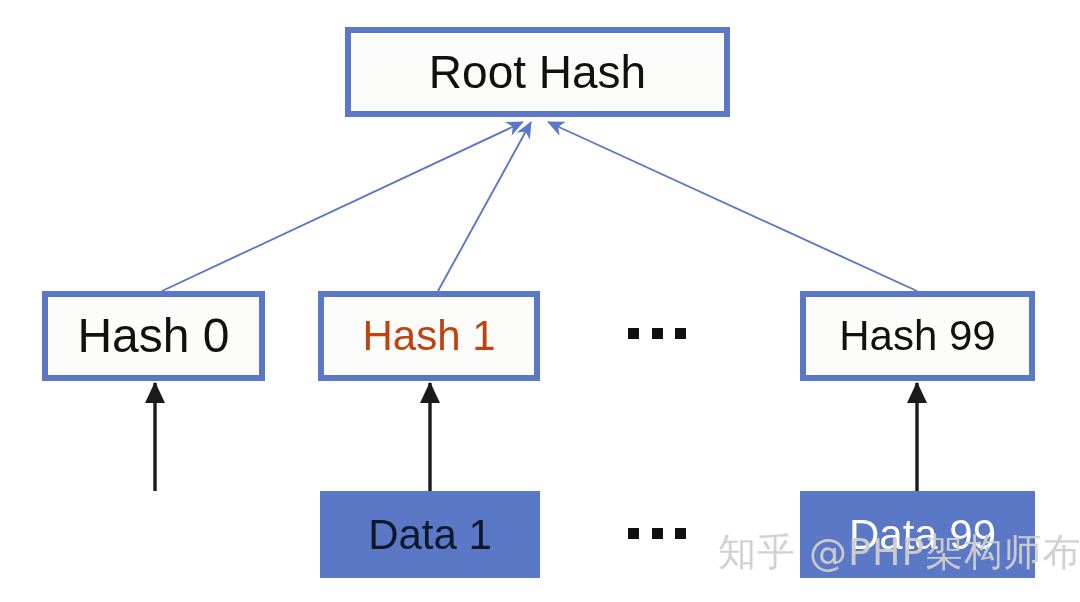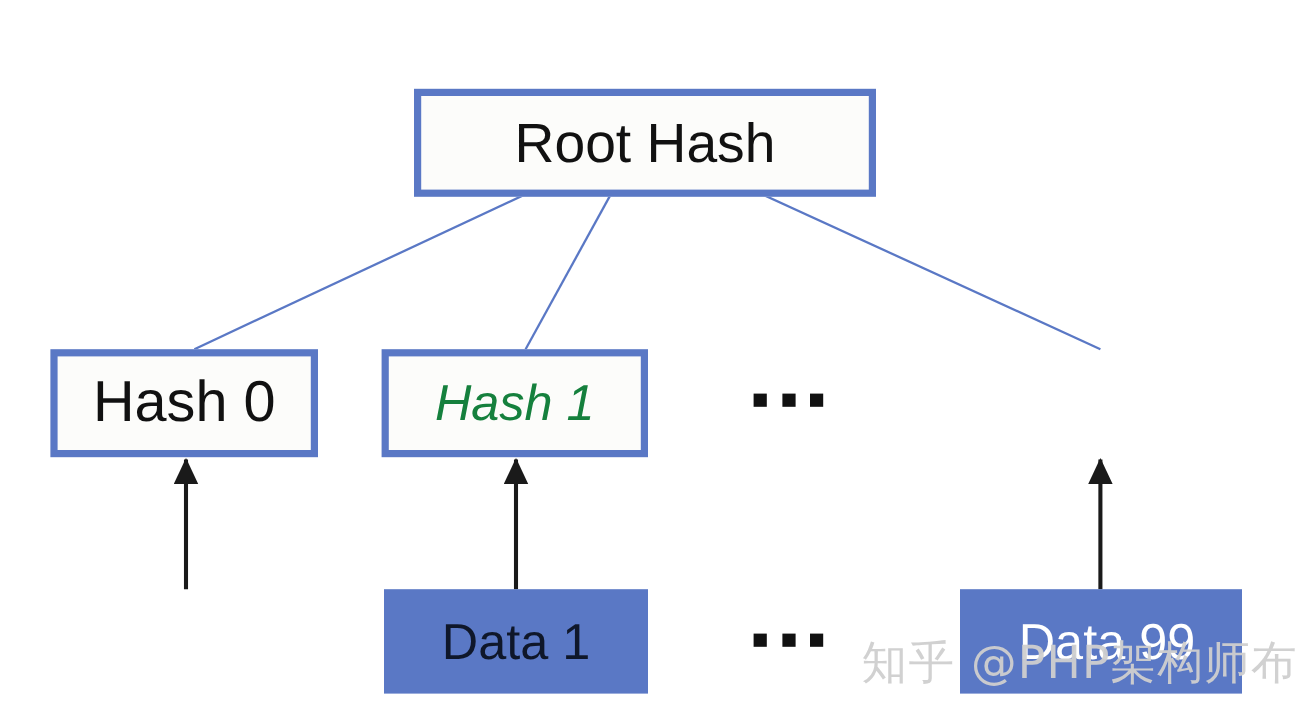--- a/index.html
+++ b/index.html
@@ -37,21 +37,20 @@
     background: #fcfcfa;
     border: 6px solid #5a78c5;
     color: #111111;
     font-weight: 400;
   }
   .node-root {
     background: #fcfcfa;
     border: 6px solid #0f172a;
     color: #111111;
     font-weight: 400;
-    margin-top: 47px;
   }
   .node-data {
     background: #5a78c5;
     border: none;
     color: #ffffff;
     font-weight: 400;
   }
   .node-label {
     display: block;
     white-space: nowrap;
@@ -111,24 +110,27 @@
   </svg>
 
   <div class="node node-root" id="root-node" style="left: 345px; top: 27px; width: 385px; height: 90px; font-size: 46px; border-color: rgb(90, 120, 197); background: rgb(252, 252, 250); color: rgb(17, 17, 17);">
     <span class="node-label">Root Hash</span>
   </div>
 
   <div class="node node-hash" id="hash-node-0" style="left: 42px; top: 291px; width: 223px; height: 90px; font-size: 48px; border-color: rgb(90, 120, 197); background: rgb(252, 252, 250); color: rgb(17, 17, 17);">
     <span class="node-label">Hash 0</span>
   </div>
 
-  <div class="node node-hash" id="hash-node-1" style="left: 318px; top: 291px; width: 222px; height: 90px; font-size: 42px; border-color: rgb(90, 120, 197); background: rgb(252, 252, 250); color: #15803d; font-style: italic;">
+  <div class="node node-hash" id="hash-node-1" style="left: 318px; top: 291px; width: 222px; height: 90px; font-size: 42px; border-color: rgb(90, 120, 197); background: rgb(252, 252, 250); color: #c2410c;">
     <span class="node-label">Hash 1</span>
   </div>
 
+  <div class="node node-hash" id="hash-node-2" style="left: 800px; top: 291px; width: 235px; height: 90px; font-size: 42px; border-color: rgb(90, 120, 197); background: rgb(252, 252, 250); color: rgb(17, 17, 17);">
+    <span class="node-label">Hash 99</span>
+  </div>
 
 
   <div class="node node-data" id="data-node-1" style="left: 320px; top: 491px; width: 220px; height: 87px; font-size: 42px; background: rgb(90, 120, 197); color: #0f172a;">
     <span class="node-label">Data 1</span>
   </div>
 
   <div class="node node-data" id="data-node-2" style="left: 800px; top: 491px; width: 235px; height: 87px; font-size: 42px; background: rgb(90, 120, 197); color: rgb(255, 255, 255); padding-left: 10px;">
     <span class="node-label">Data 99</span>
   </div>
 

